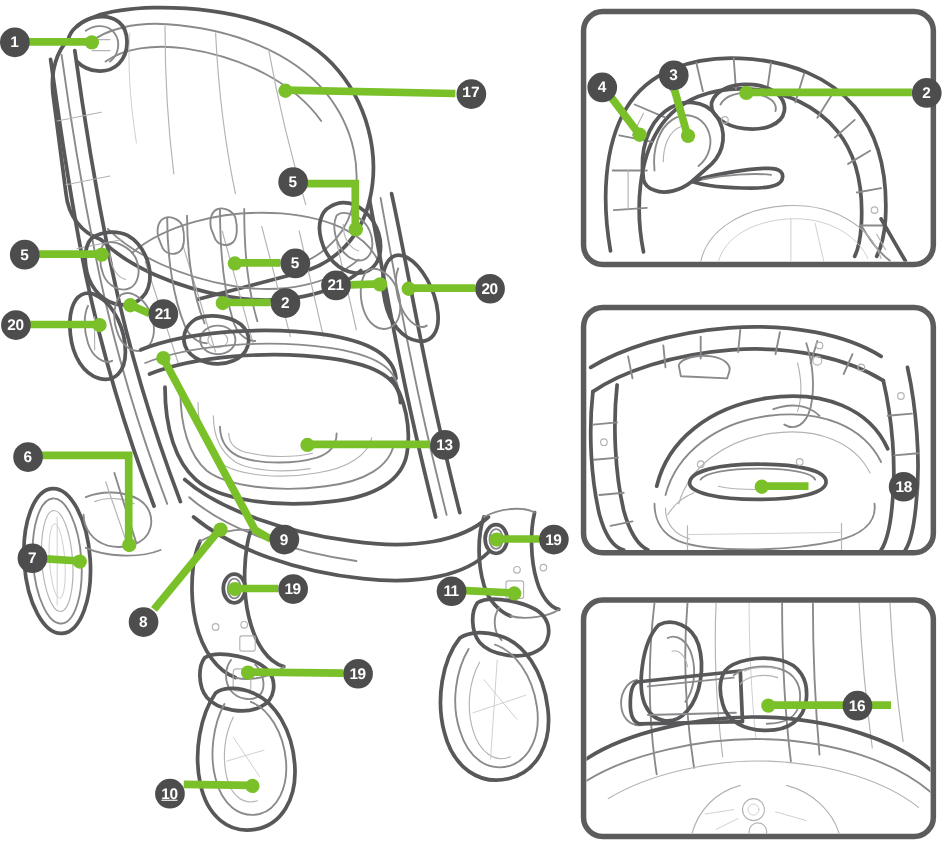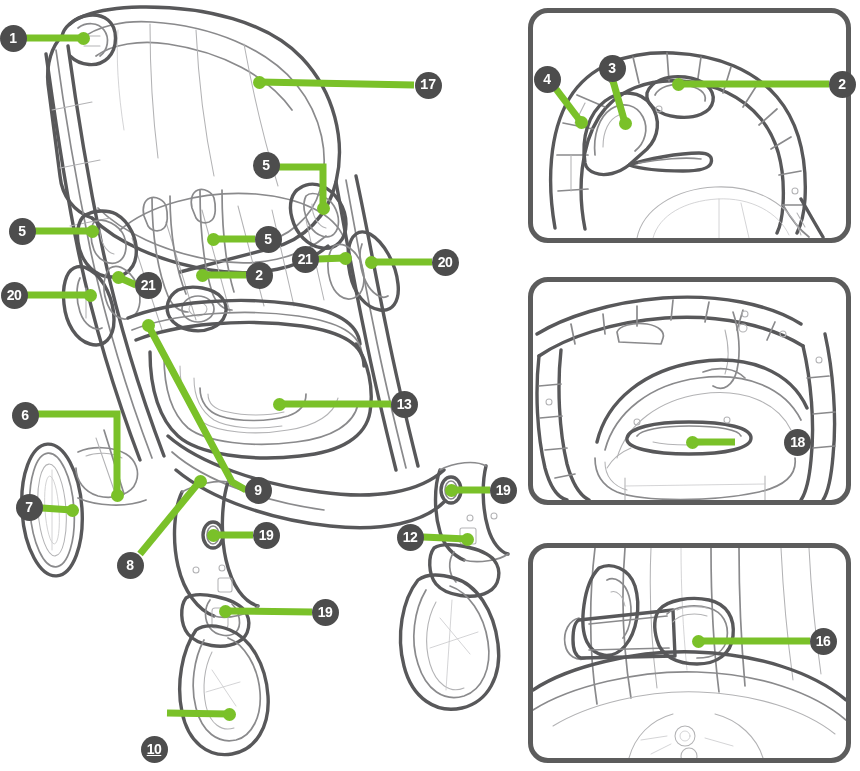--- a/index.html
+++ b/index.html
@@ -449,28 +449,28 @@
       <div class="badge" style="left: 258px; top: 490px; pointer-events: auto;">9</div>
       <div class="dot" style="left: 200px; top: 481px;"></div>
       <div class="badge" style="left: 130px; top: 565px; pointer-events: auto;">8</div>
       <div class="dot" style="left: 213px; top: 535px;"></div>
       <div class="badge" style="left: 266px; top: 535px; pointer-events: auto;">19</div>
       <div class="dot" style="left: 451px; top: 490px;"></div>
       <div class="badge" style="left: 503px; top: 490px; pointer-events: auto;">19</div>
       <div class="dot" style="left: 225px; top: 611px;"></div>
       <div class="badge" style="left: 325px; top: 612px; pointer-events: auto;">19</div>
       <div class="dot" style="left: 467px; top: 539px;"></div>
-      <div class="badge" style="left: 410px; top: 537px; pointer-events: auto;">12</div>
+      <div class="badge" style="left: 410px; top: 537px; pointer-events: auto;">11</div>
       <div class="dot" style="left: 229px; top: 714px;"></div>
-      <div class="badge" style="left: 154px; top: 749px; pointer-events: auto; text-decoration: underline;">10</div>
+      <div class="badge" style="left: 154px; top: 721px; pointer-events: auto; text-decoration: underline;">10</div>
       <div class="dot" style="left: 678px; top: 84px;"></div>
       <div class="badge" style="left: 842px; top: 84px; pointer-events: auto;">2</div>
       <div class="dot" style="left: 625px; top: 123px;"></div>
       <div class="badge" style="left: 612px; top: 68px; pointer-events: auto;">3</div>
       <div class="dot" style="left: 581px; top: 122px;"></div>
       <div class="badge" style="left: 547px; top: 79px; pointer-events: auto;">4</div>
       <div class="dot" style="left: 692px; top: 442px;"></div>
-      <div class="badge" style="left: 748px; top: 442px; pointer-events: auto; margin-left: 36px;">18</div>
+      <div class="badge" style="left: 772px; top: 442px; pointer-events: auto; margin-left: 36px;">18</div>
       <div class="dot" style="left: 698px; top: 641px;"></div>
-      <div class="badge" style="left: 823px; top: 641px; pointer-events: auto;">16</div>
+      <div class="badge" style="left: 779px; top: 641px; pointer-events: auto;">16</div>
     </div>
 
 </div>
 
 </body></html>

